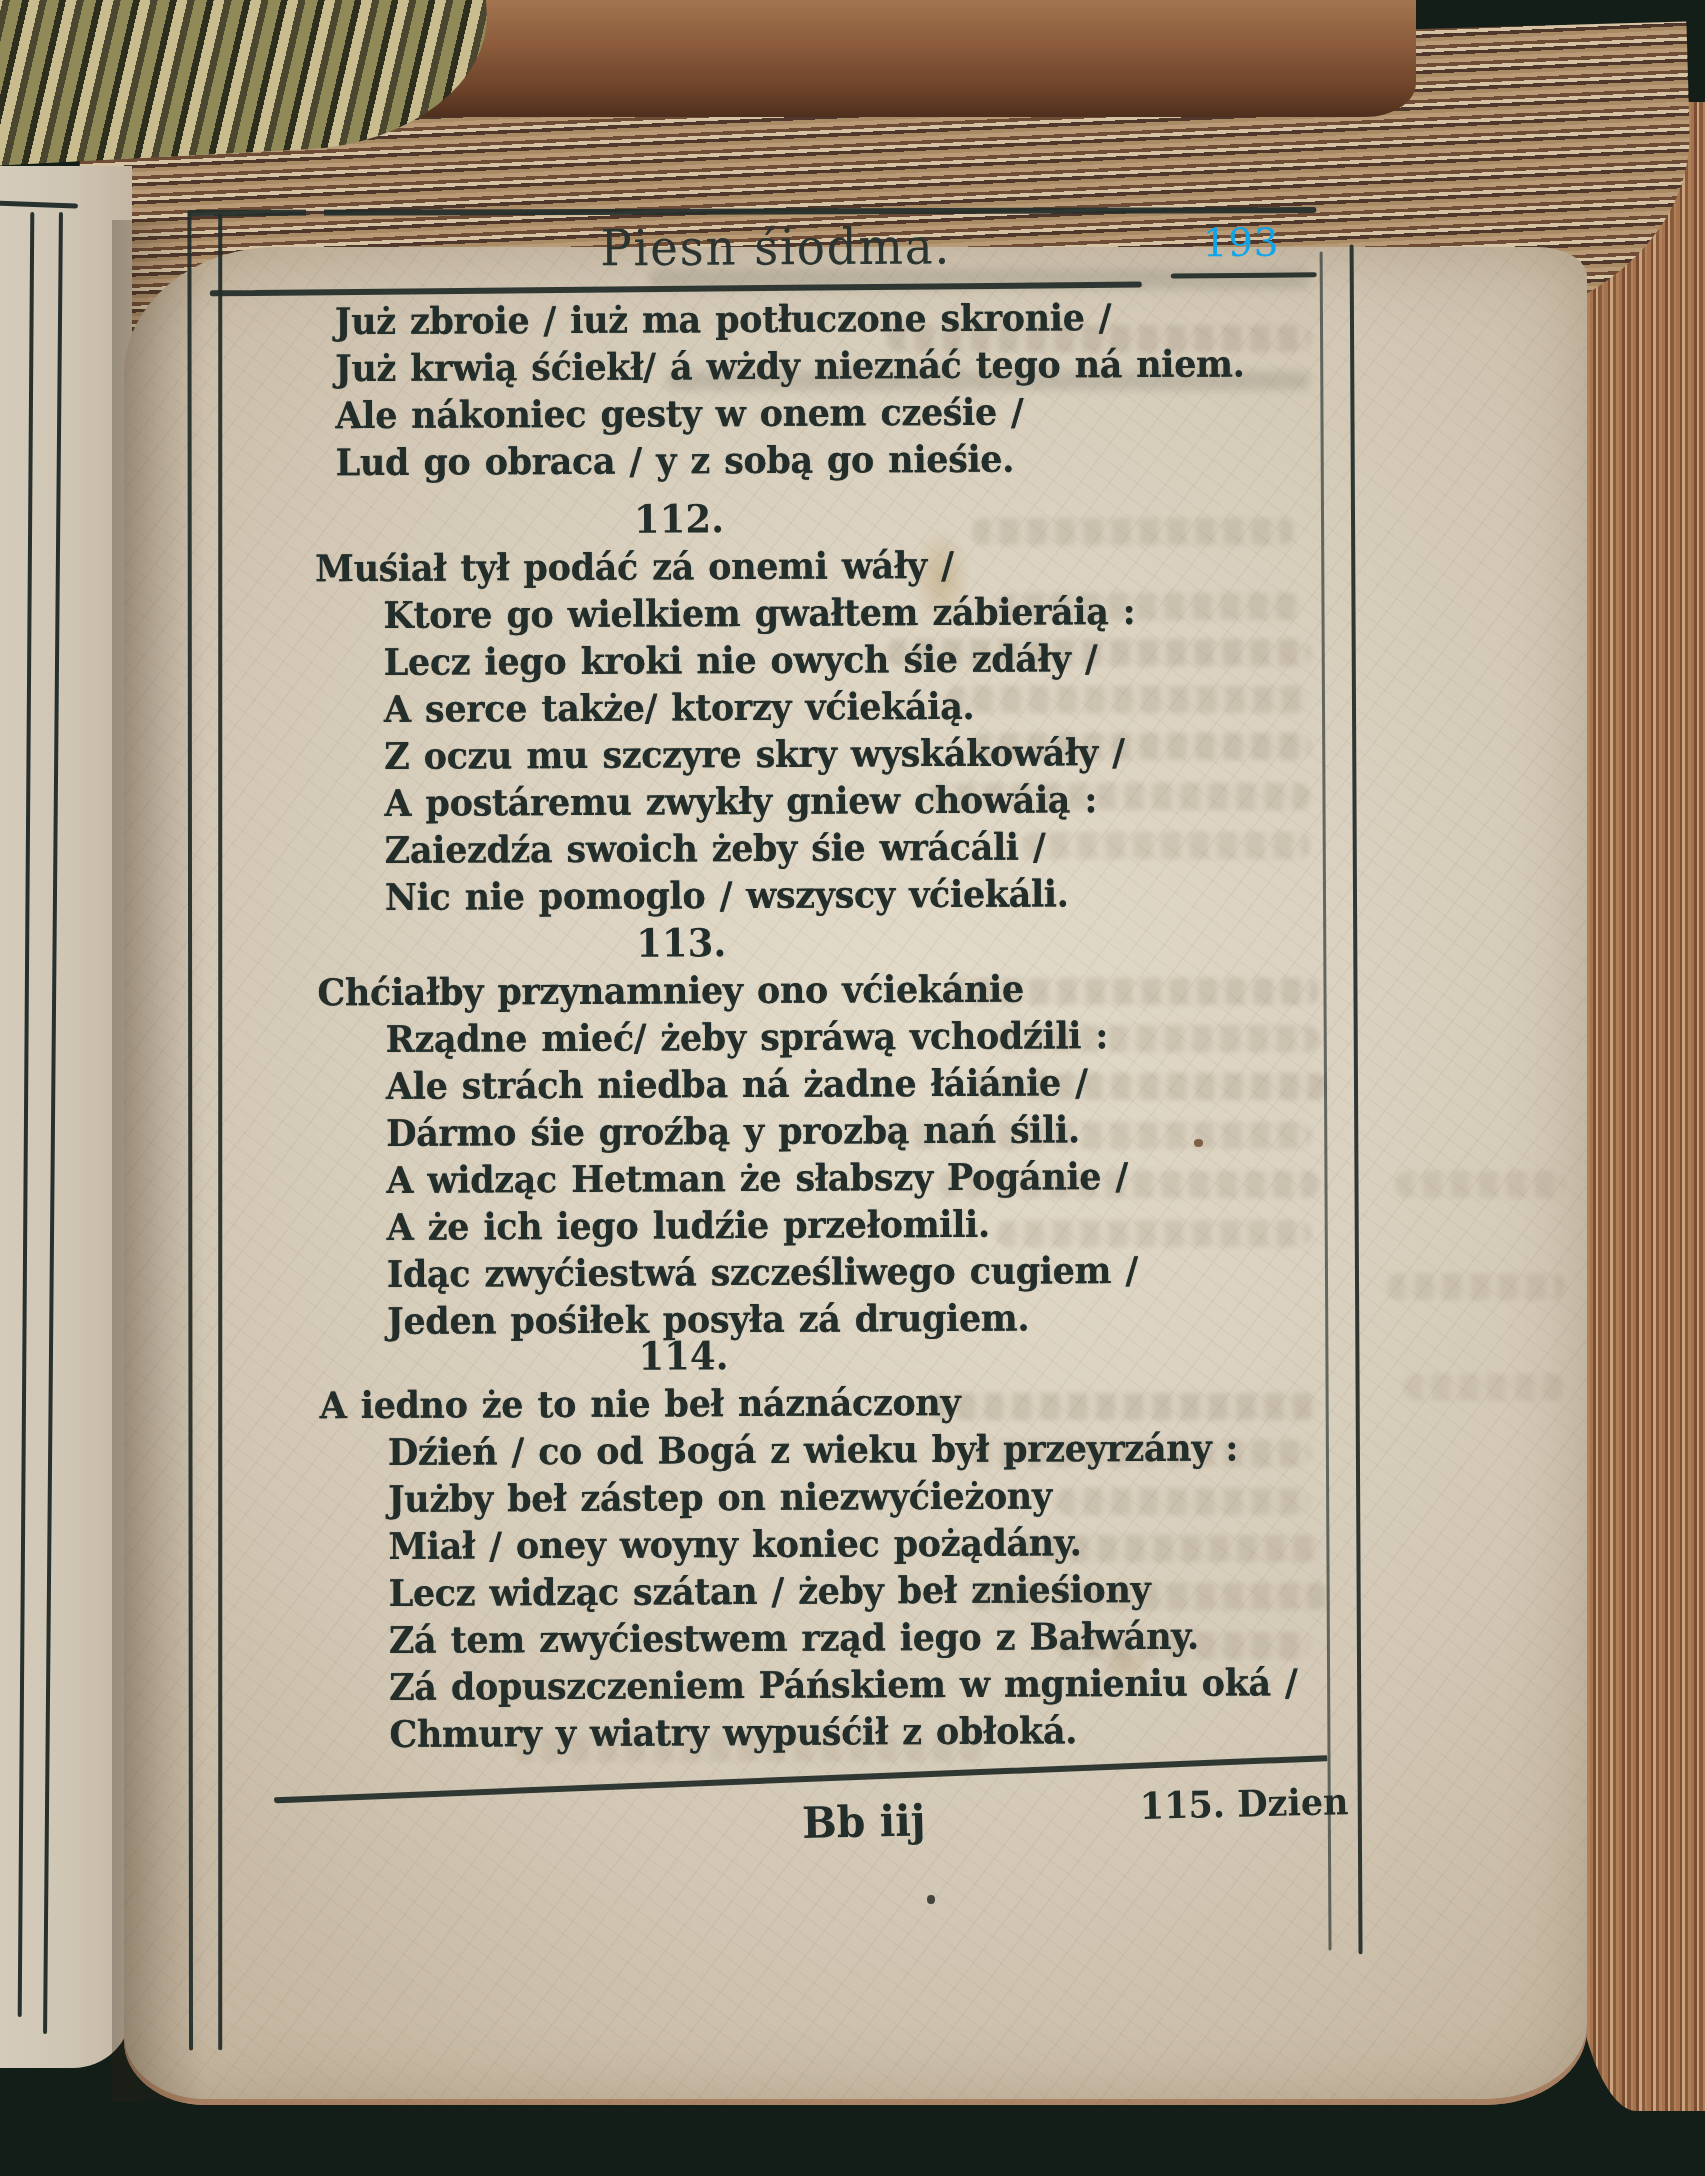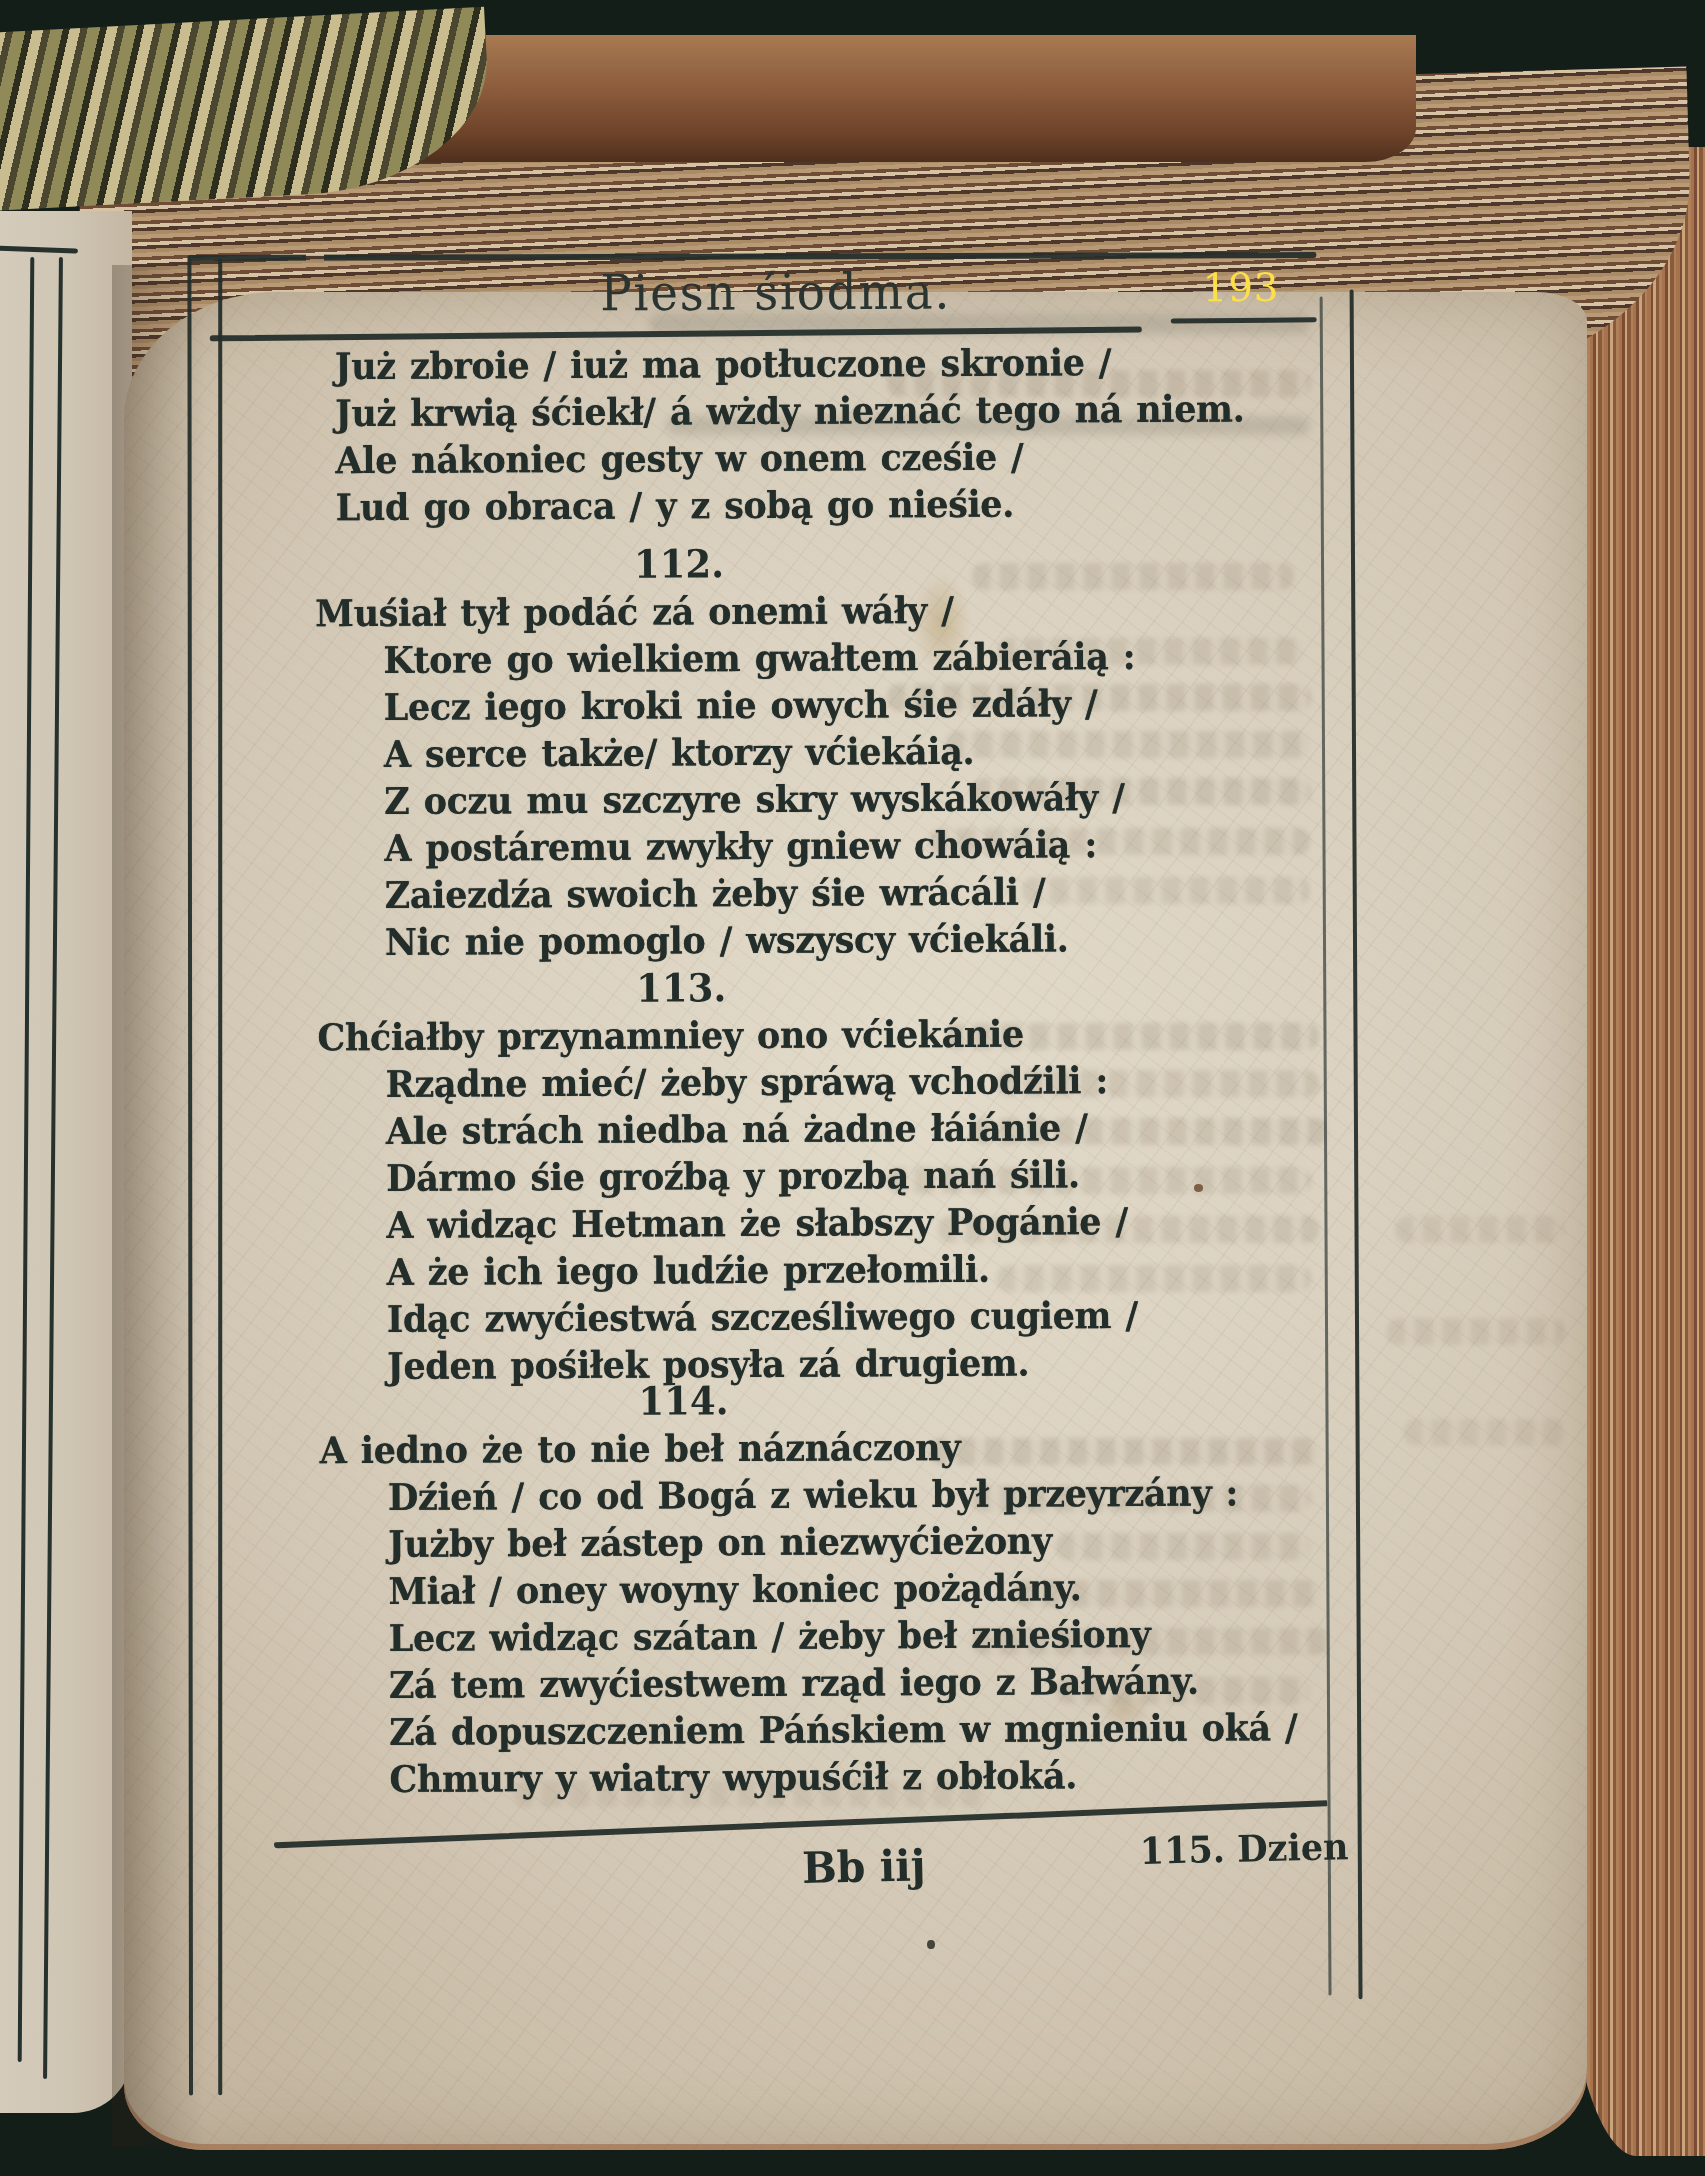--- a/index.html
+++ b/index.html
@@ -1,21 +1,21 @@
 <!DOCTYPE html>
 <html style="font-size:13.6px"><head>
 <meta charset="utf-8">
 <style>
   html,body{margin:0;padding:0;}
   body{
     width:1705px;height:2176px;overflow:hidden;position:relative;
     background:#141e19;
     font-family:"DejaVu Serif", serif;
   }
-  .scene{position:absolute;inset:0;margin-top:45px;}
+  .scene{position:absolute;inset:0;}
 
   
   .fore-edge{
     position:absolute;left:1561px;top:102px;width:146px;height:2009px;
     background:repeating-linear-gradient(90deg,
       #a5744f 0 3.4px,#7b4c33 3.4px 6px,#c9a57c 6px 8.5px,#8a5a3d 8.5px 12px,#b08159 12px 14.4px);
     border-radius:59px 0 0 76px / 220px 0 0 288px;
   }
   .top-edges{
     position:absolute;left:81px;top:44px;width:1610px;height:305px;
@@ -74,21 +74,21 @@
   
   .page-content{position:absolute;inset:0;transform:rotate(-0.3deg);color:#232d2a;}
   .rule{position:absolute;background:#242e2b;border-radius:2.5px;opacity:.94;}
 
   .running-title{
     position:absolute;left:509px;top:219px;width:542px;text-align:center;
     font-size:47px;letter-spacing:1.7px;color:#2a3431;
     transform:scaleY(1.06);white-space:nowrap;
   }
   .folio{
-    position:absolute;left:1207px;top:222px;font-size:39px;color:#fde047;
+    position:absolute;left:1207px;top:222px;font-size:39px;color:#0ea5e9;
     letter-spacing:0.8px;
   }
 
   .stanza{position:absolute;left:0;width:1463px;}
   .stanza-number{
     margin-left:593px;width:178px;text-align:center;height:49px;
     font-size:37px;font-weight:700;transform:scaleY(1.05);
   }
   .vl{
     height:47px;font-size:35px;font-weight:700;white-space:nowrap;

